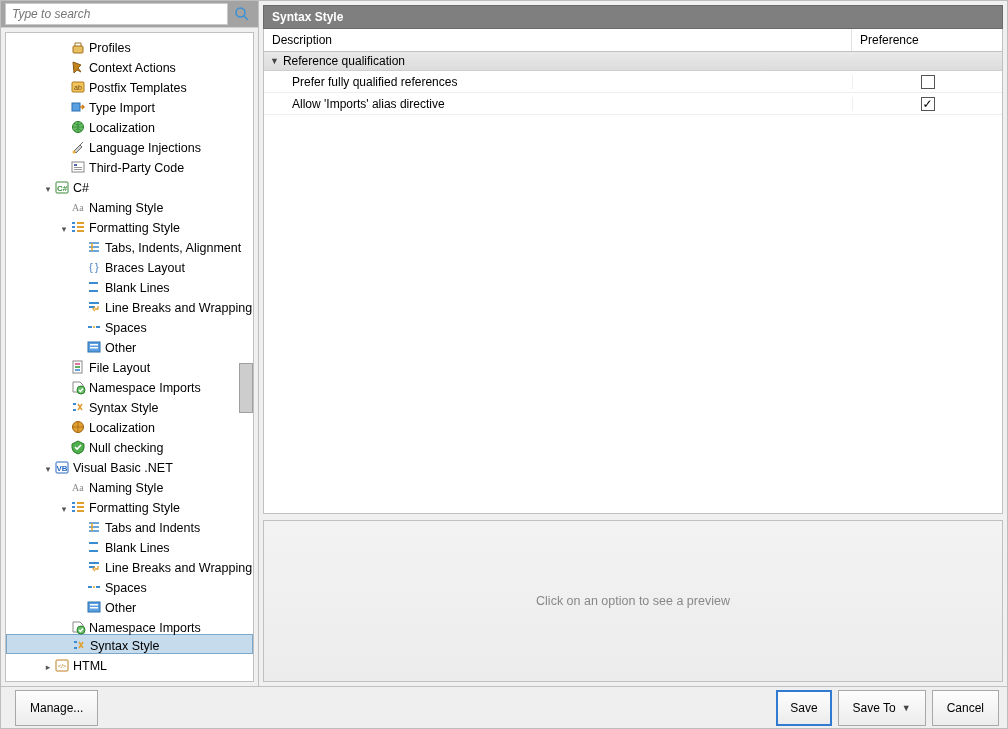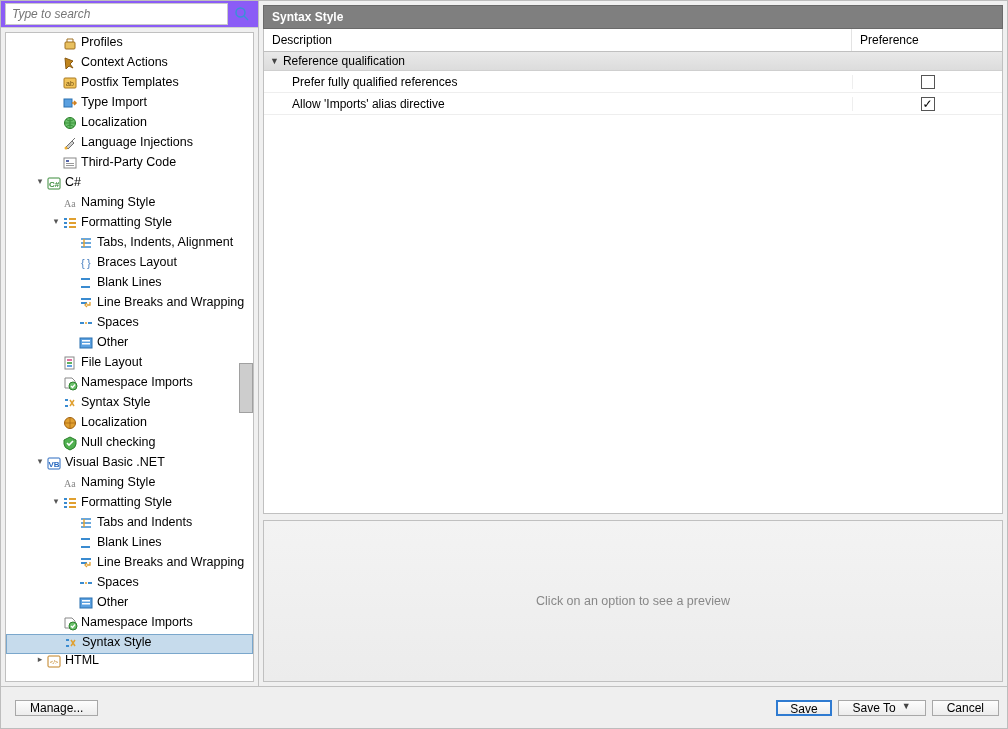--- a/index.html
+++ b/index.html
@@ -1,26 +1,26 @@
 <!DOCTYPE html>
 <html><head>
 <meta charset="utf-8">
 <style>
   * { box-sizing: border-box; }
   html, body { margin: 0; padding: 0; height: 100%; font-family: "Segoe UI", Tahoma, sans-serif; font-size: 12px; color: #000; background: #f0f0f0; }
   .app { width: 1008px; height: 729px; display: flex; flex-direction: column; background: #f0f0f0; border: 1px solid #bdbdbd;}
   .content { flex: 1; display: flex; min-height: 0; }
   .left-pane { width: 258px; display: flex; flex-direction: column; border-right: 1px solid #c0c0c0; background: #f0f0f0;}
   .right-pane { flex: 1; display: flex; flex-direction: column; min-width: 0; padding: 4px;}
-  .search-row { display: flex; align-items: center; padding: 2px 4px; border-bottom: 1px solid #d0d0d0; background: #8b5cf6;}
+  .search-row { display: flex; align-items: center; padding: 2px 4px; border-bottom: 1px solid #d0d0d0; background: #a3a3a3;}
   .search-input { flex: 1; border: 1px solid #c9c9c9; background: #fff; padding: 2px 6px; font-style: italic; color: #888; font-size: 12px; height: 22px; }
   .search-icon-btn { width: 24px; height: 22px; display:flex; align-items:center; justify-content:center; margin-left:2px; border: 1px solid transparent; }
   .tree-wrapper { flex: 1; position: relative; background: #fff; margin: 4px; border: 1px solid #c0c0c0; overflow: hidden;}
   .tree { position: absolute; inset: 0; overflow-y: auto; padding: 2px 0; }
-  .tree-row { display: flex; align-items: flex-start; height: 20px; padding-left: 12px; white-space: nowrap; user-select: none;}
+  .tree-row { display: flex; align-items: flex-end; height: 20px; padding-left: 20px; white-space: nowrap; user-select: none;}
   .tree-row.selected { background: #c6dbec; border: 1px solid #7aa7cc; height: 20px; margin:-1px 0;}
   .twisty { width: 12px; height: 12px; display: inline-flex; align-items:center; justify-content:center; font-size: 9px; color: #555; margin-right:0px; flex-shrink:0;}
   .twisty.blank { visibility: hidden; }
   .node-icon { width: 16px; height: 16px; display:inline-flex; align-items:center; justify-content:center; margin: 0 3px 0 0; flex-shrink:0;}
   .node-label { font-size: 12.5px; }
   .indent { display:inline-block; flex-shrink:0; }
   .scrollthumb-fake { position:absolute; right:0; top:330px; width:14px; height:50px; background:#cdcdcd; border:1px solid #a0a0a0;}
   .right-title { background: #7f7f7f; color: #fff; font-weight: bold; padding: 4px 8px; border: 1px solid #6a6a6a;}
   .grid-header { display:flex; background:#fff; border:1px solid #c0c0c0; border-top:none;}
   .grid-header .coldesc { flex: 1; padding: 4px 8px; border-right:1px solid #e3e3e3;}
@@ -30,21 +30,21 @@
   .group-twisty { font-size:9px; margin-right:4px; color:#444;}
   .group-label { font-weight: normal; }
   .option-row { display:flex; align-items:center; border-bottom:1px solid #eee; height:22px;}
   .option-row .desc { flex:1; padding: 2px 8px 2px 28px;}
   .option-row .pref { width:150px; display:flex; align-items:center; justify-content:center; border-left:1px solid #eee;}
   .chk { width:14px; height:14px; border:1px solid #555; background:#fff; display:inline-flex; align-items:center; justify-content:center; font-size:11px; line-height:1;}
   .chk.checked::after { content:"✓"; color:#000; font-size:12px; }
   .preview { height: 162px; margin-top:6px; border:1px solid #c0c0c0; background: linear-gradient(#f3f3f3,#ececec); display:flex; align-items:center; justify-content:center; color:#888; font-size:12.5px;}
   .footer { height: 42px; border-top:1px solid #c0c0c0; display:flex; align-items:center; padding: 0 8px; background:#efefef;}
   .footer .spacer { flex:1; }
-  .btn { height: 16px; padding: 0 14px; margin-left: 6px; border: 1px solid #a8a8a8; background: linear-gradient(#fdfdfd,#ececec); display:inline-flex; gap:6px; font-size:12px;}
+  .btn { height: 36px; padding: 0 14px; margin-left: 6px; border: 1px solid #a8a8a8; background: linear-gradient(#fdfdfd,#ececec); display:inline-flex; align-items:center; gap:6px; font-size:12px;}
   .btn.primary { border: 2px solid #2f7bd1; padding: 0 12px;}
   .btn .caret { font-size:9px; color:#444;}
   svg { display:block; }
 </style>
 </head>
 <body>
 
 <div class="app">
   <div class="content">
     <div class="left-pane">

